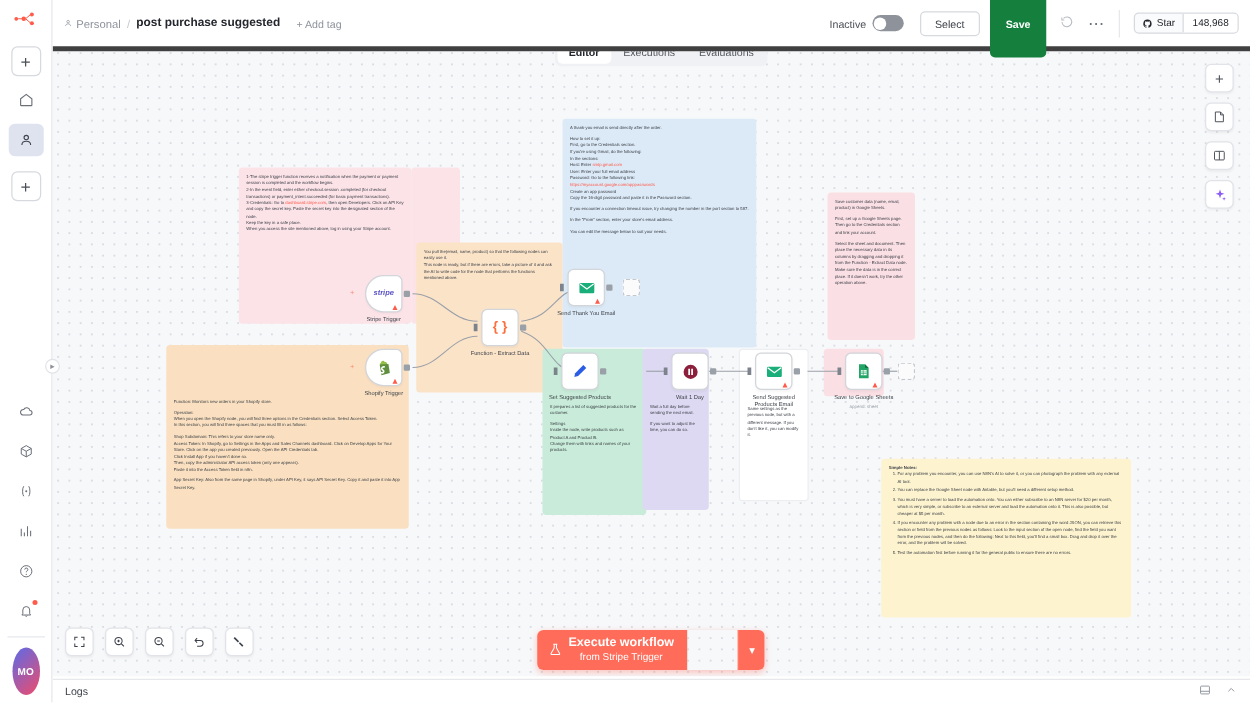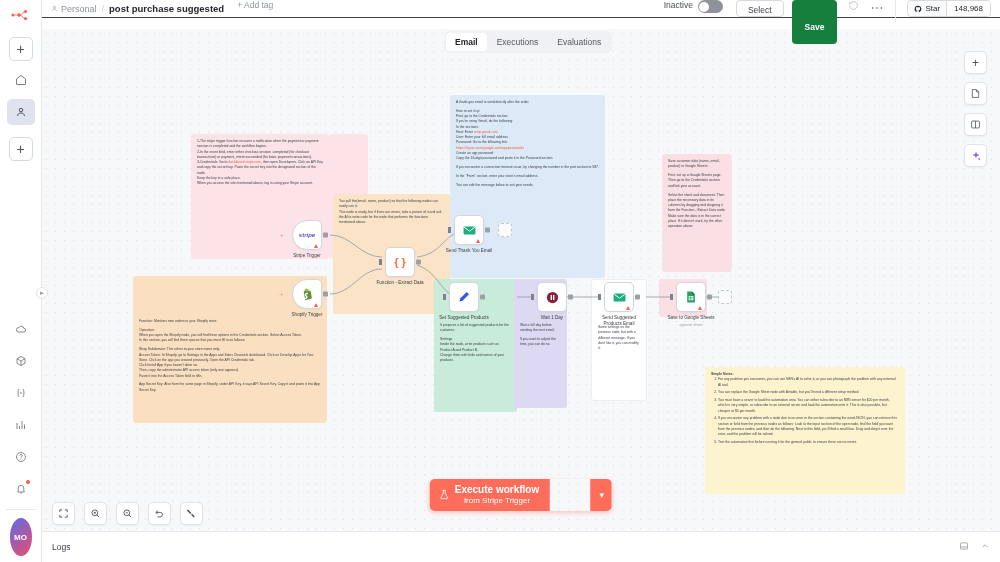--- a/index.html
+++ b/index.html
@@ -33,23 +33,23 @@
   .avatar {
     width: 22px; height: 38px; border-radius: 50%;
     background: linear-gradient(135deg,#5b6be8,#ef4b6b);
     color: #fff; font-size: 8px; font-weight: bold;
     display: flex; align-items: center; justify-content: center; cursor: pointer;
   }
   .notif-dot { position: absolute; top: 4px; right: 5px; width: 4px; height: 4px; border-radius: 50%; background: #ff5a4a; }
 
   
   #topbar {
-    position: absolute; left: 42px; top: 0; width: 958px; height: 18px;
-    background: #fff; border-bottom: 1px solid #404040;
-    display: flex; padding: 0 9px; z-index: 35; gap: 0;
+    position: absolute; left: 42px; top: 0; width: 958px; height: 41px;
+    background: #fff; border-bottom: 4px solid #404040;
+    display: flex; align-items: center; padding: 0 9px; z-index: 35; gap: 0;
   }
   .bc { display: flex; align-items: center; gap: 5px; font-size: 9px; }
   .bc-personal { color: #8d929b; display: flex; align-items: center; gap: 3px; }
   .bc-sep { color: #c5c9d0; }
   .bc-title { color: #23262c; font-weight: bold; font-size: 9.5px; }
   .add-tag { color: #8d929b; font-size: 8.5px; margin-left: 13px; cursor: pointer; }
   .top-spacer { flex: 1; }
   .inactive-label { font-size: 8.5px; color: #4b4f57; margin-right: 5px; }
   .toggle {
     width: 25px; height: 13px; border-radius: 7px; background: #8d929b;
@@ -167,38 +167,38 @@
   svg#wires { position: absolute; inset: 0; width: 100%; height: 100%; pointer-events: none; z-index: 8; }
 
   
   #bottom-tools { position: absolute; left: 10px; bottom: 16px; display: flex; gap: 9px; z-index: 30; }
   .bt {
     width: 23px; height: 23px; background: #fff; border: 1px solid #e1e3e8; border-radius: 5px;
     display: flex; align-items: center; justify-content: center; font-size: 11px; color: #3c4049;
     cursor: pointer; box-shadow: 0 1px 2px rgba(0,0,0,.05);
   }
   #execute-wrap {
-    position: absolute; left: 50%; transform: translateX(-50%); bottom: 30px;
+    position: absolute; left: 50%; transform: translateX(-50%); bottom: 5px;
     display: flex; z-index: 30; box-shadow: 0 2px 5px rgba(255,109,90,.35); border-radius: 5px; gap: 40px;
   }
   #execute-btn {
     background: #ff6d5a; color: #fff; border: none; border-radius: 5px 0 0 5px;
     padding: 5px 11px 6px 9px; display: flex; align-items: center; gap: 5px; cursor: pointer;
   }
   #execute-btn .lbl-main { font-size: 10px; font-weight: bold; line-height: 1.15; }
   #execute-btn .lbl-sub { font-size: 8px; font-weight: normal; line-height: 1.15; }
   #execute-caret {
     background: #ff6d5a; color: #fff; border: none; border-left: 1px solid rgba(255,255,255,.45);
     border-radius: 0 5px 5px 0; width: 22px; display: flex; align-items: center; justify-content: center;
     font-size: 9px; cursor: pointer;
   }
 
   
   #logsbar {
-    position: absolute; left: 42px; bottom: 0; width: 958px; height: 31px;
+    position: absolute; left: 42px; bottom: 0; width: 958px; height: 19px;
     background: #fff; border-top: 1px solid #e6e8ec;
     display: flex; align-items: center; padding: 0 10px; z-index: 36;
   }
   #logsbar .lg { font-size: 8.5px; color: #3c4049; cursor: pointer; }
   #logsbar .sp { flex: 1; }
   #logsbar .ic { color: #8d929b; font-size: 10px; margin-left: 11px; cursor: pointer; }
 </style>
 </head>
 <body>
 
@@ -307,21 +307,21 @@
         <svg width="8" height="8" viewBox="0 0 24 24" fill="#23262c">
             <path d="M12 2a10 10 0 0 0-3.2 19.5c.5.1.7-.2.7-.5v-1.8c-2.8.6-3.4-1.3-3.4-1.3-.5-1.2-1.1-1.5-1.1-1.5-.9-.6.1-.6.1-.6 1 .1 1.5 1 1.5 1 .9 1.6 2.4 1.1 3 .9.1-.7.4-1.1.6-1.4-2.2-.3-4.6-1.1-4.6-5a4 4 0 0 1 1-2.7c-.1-.3-.4-1.3.1-2.7 0 0 .8-.3 2.7 1a9.3 9.3 0 0 1 5 0c1.9-1.3 2.7-1 2.7-1 .5 1.4.2 2.4.1 2.7a4 4 0 0 1 1 2.7c0 3.9-2.3 4.7-4.6 5 .4.3.7.9.7 1.9v2.8c0 .3.2.6.7.5A10 10 0 0 0 12 2z"></path>
           </svg>
         <span>Star</span>
       </span>
       <span class="gh-count">148,968</span>
     </div>
   </div>
 
   <div id="tabs">
-    <div class="tab active">Email</div>
+    <div class="tab active">Editor</div>
     <div class="tab">Executions</div>
     <div class="tab">Evaluations</div>
   </div>
 
   <div id="canvas">
 
     <div class="sticky pink" style="left:149px; top:105px; width:138px; height:125px;">
       <p>1-The stripe trigger function receives a notification when the payment or payment session is completed and the workflow begins.</p>
       <p>2-In the event field, enter either checkout.session .completed (for checkout transactions) or payment_intent.succeeded (for basic payment transactions).</p>
       <p>3-Credentials: Go to <a href="#">dashboard.stripe.com</a>, then open Developers. Click on API Key and copy the secret key. Paste the secret key into the designated section of the node.</p>

